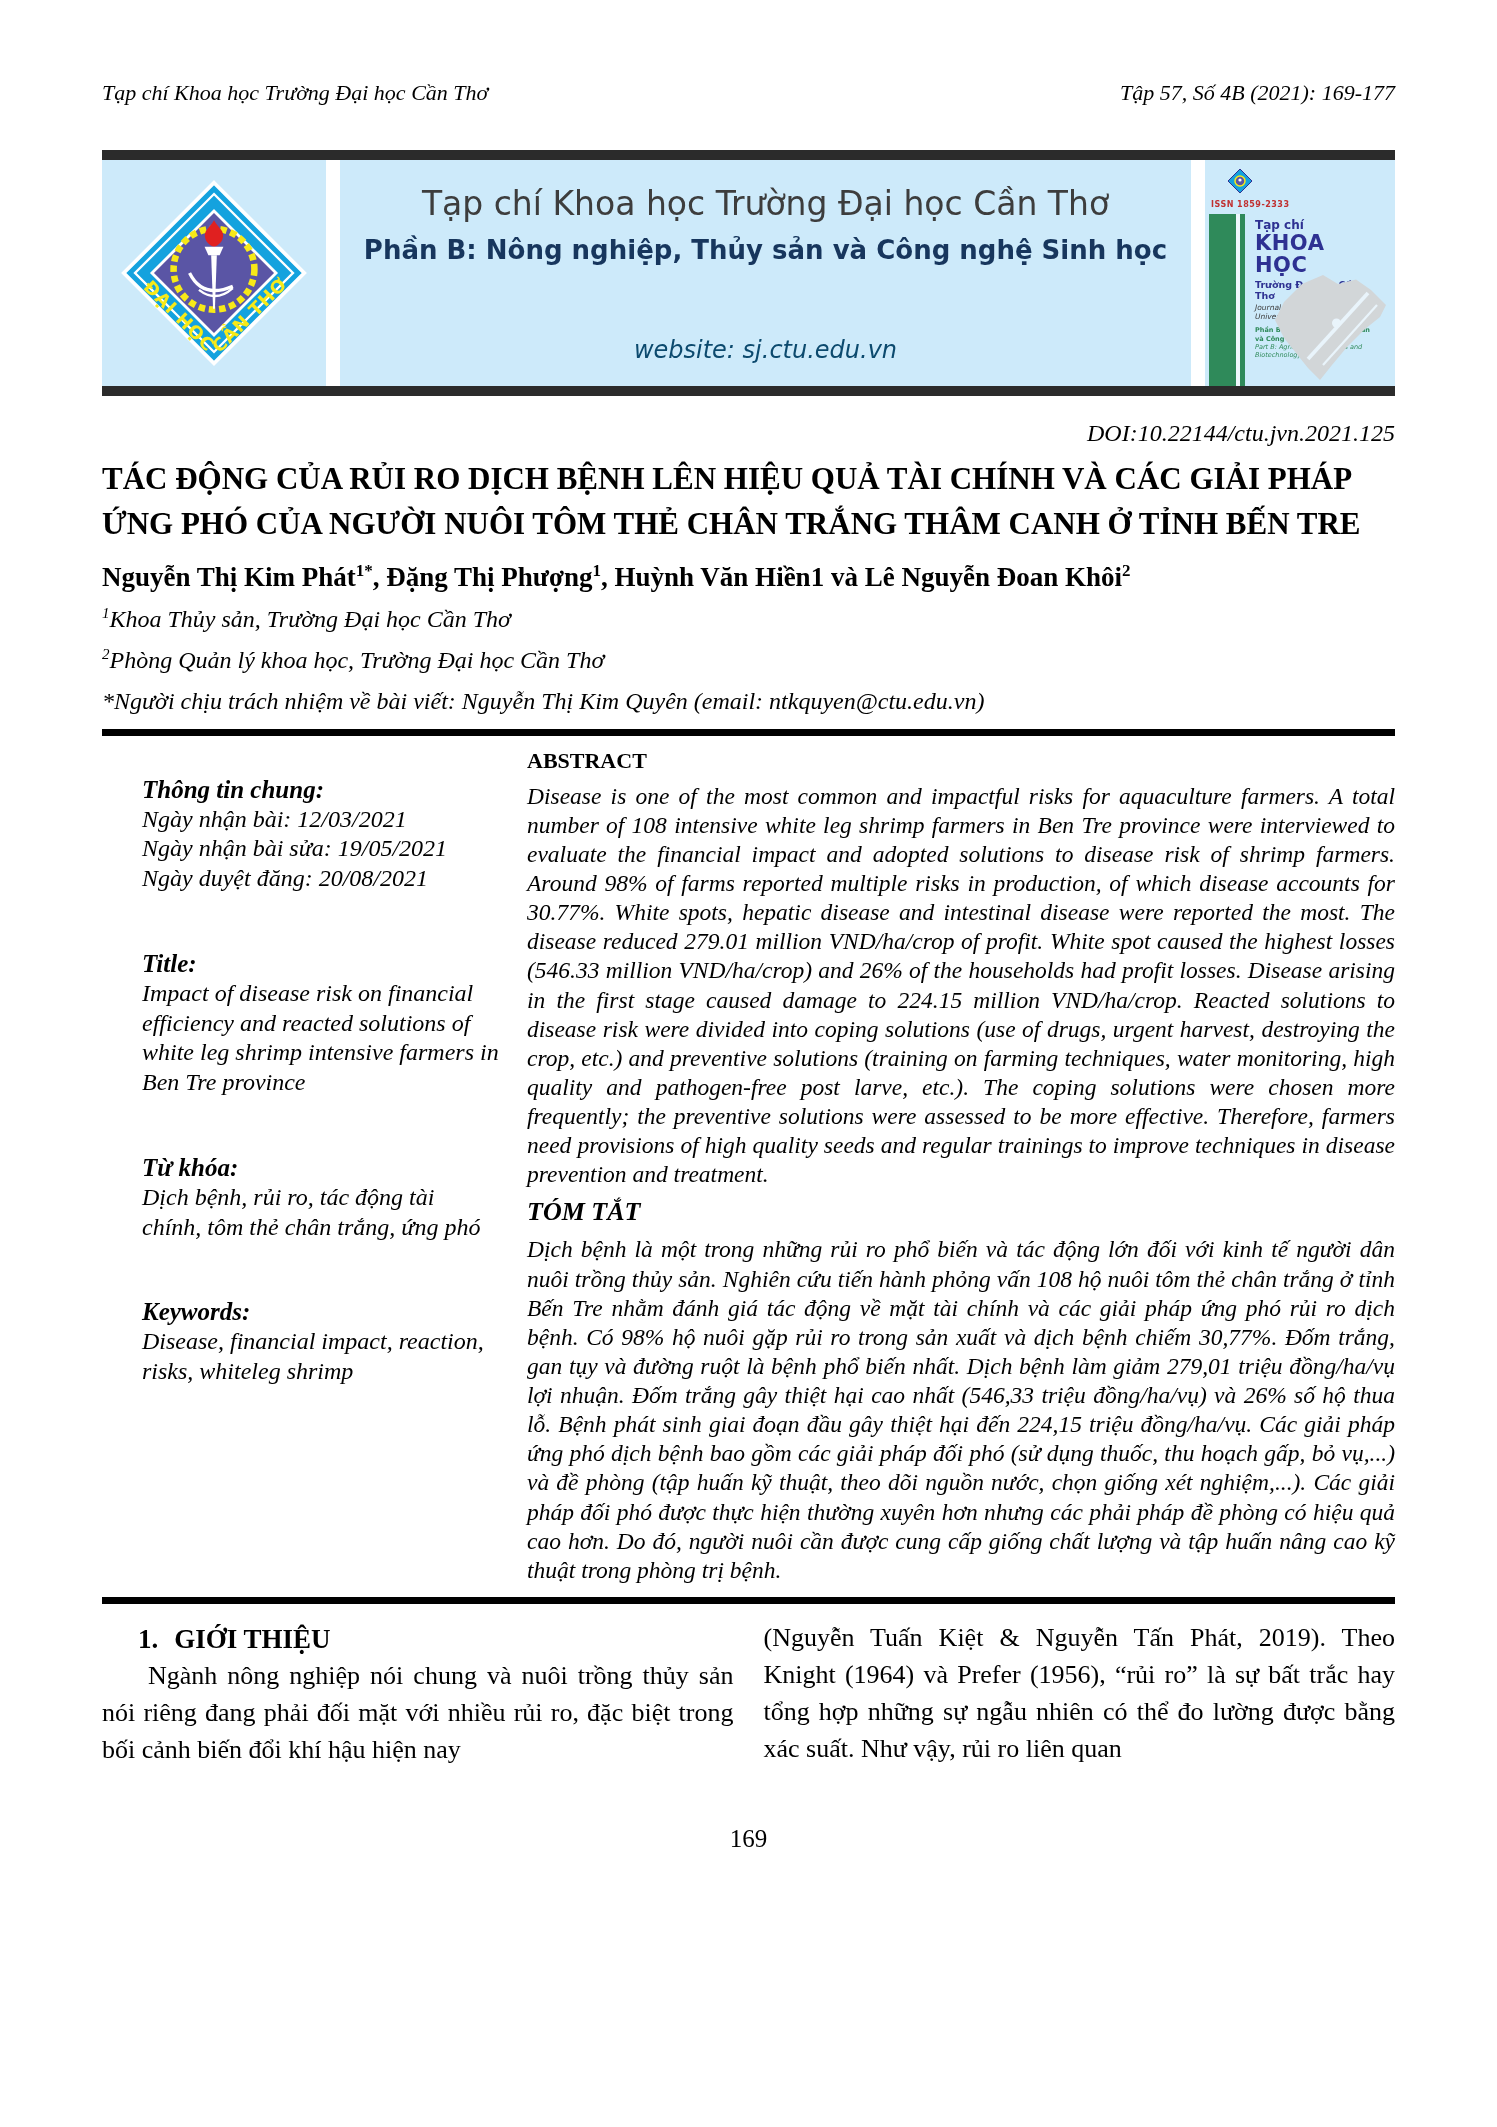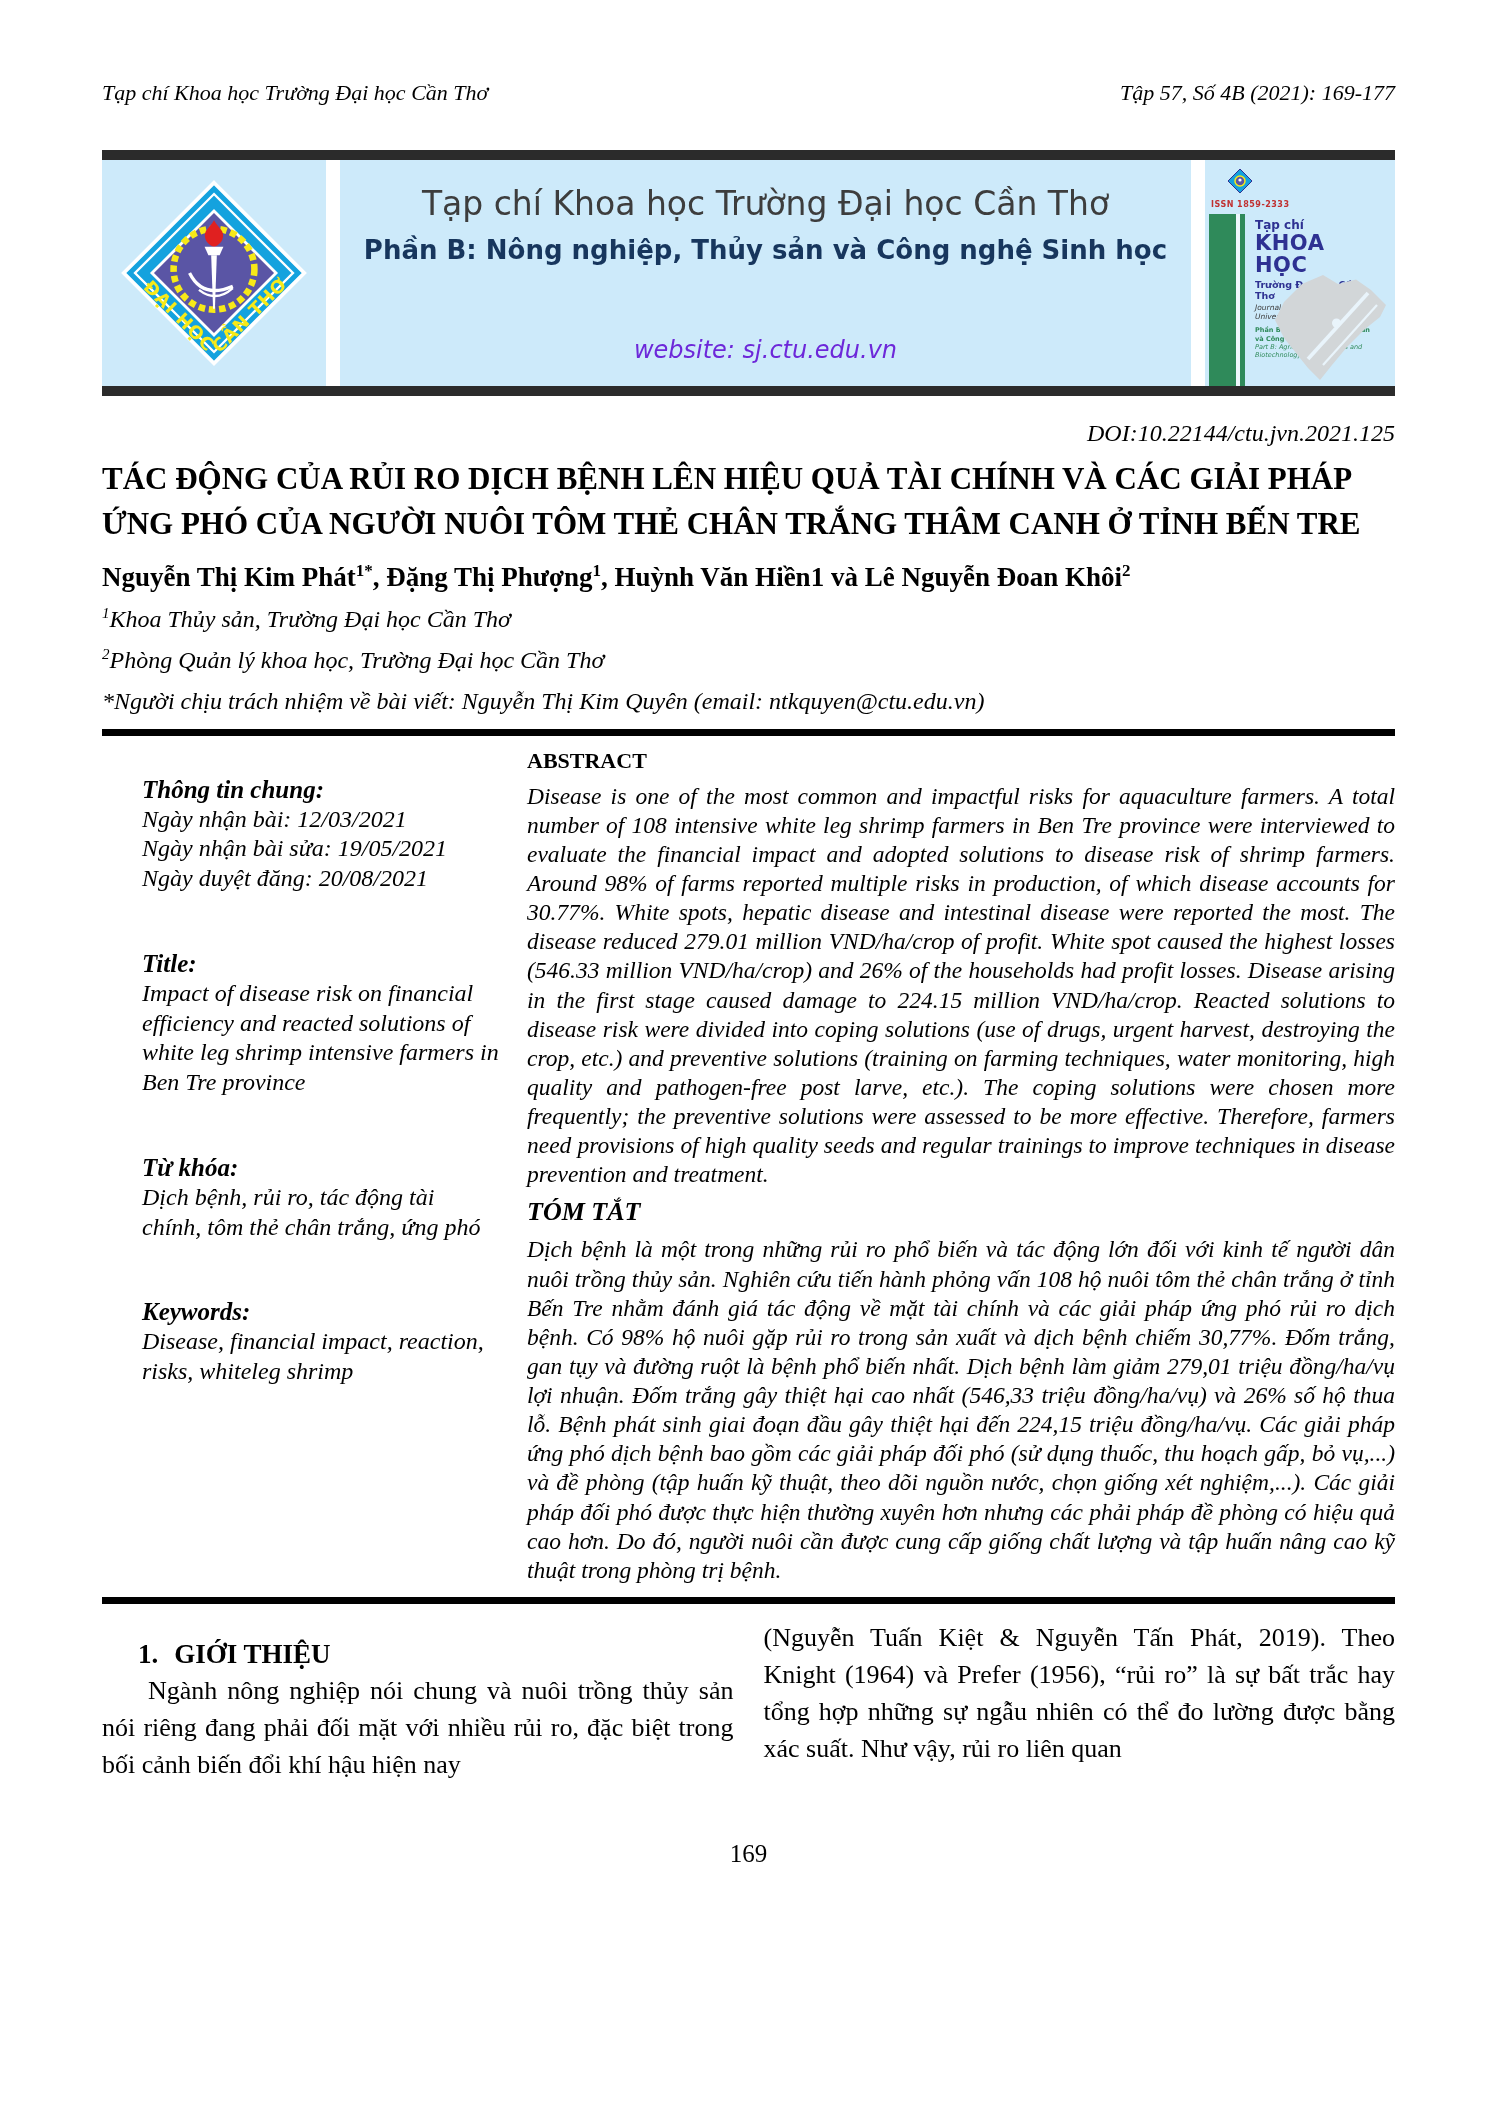--- a/index.html
+++ b/index.html
@@ -18,21 +18,21 @@
   .running-head{display:flex;justify-content:space-between;font-style:italic;font-size:22px;}
   
   .banner{margin-top:44px;}
   .banner-bar{height:10px;background:#2b2b2b;}
   .banner-mid{display:flex;height:226px;}
   .banner-logo-box{width:224px;background:#cdeafa;display:flex;align-items:center;justify-content:center;}
   .banner-gap{width:14px;background:#ffffff;}
   .banner-center{flex:1;background:#cdeafa;display:flex;flex-direction:column;align-items:center;box-sizing:border-box;padding:24px 8px 22px 8px;font-family:"DejaVu Sans","Liberation Sans",sans-serif;}
   .banner-title{font-size:33px;color:#3d3d3d;}
   .banner-section{font-size:26px;font-weight:700;color:#17365d;margin-top:12px;}
-  .banner-website{font-size:24px;font-style:italic;color:#6d28d9;margin-top:auto;}
+  .banner-website{font-size:24px;font-style:italic;color:#0c4a6e;margin-top:auto;}
   
   .cover{width:190px;background:#cdeafa;position:relative;overflow:hidden;font-family:"DejaVu Sans","Liberation Sans",sans-serif;}
   .cover-logo{position:absolute;top:8px;left:22px;}
   .cover-issn{position:absolute;top:40px;left:6px;font-size:8px;font-weight:700;color:#c03030;letter-spacing:.5px;}
   .cover-stripe-green{position:absolute;left:4px;top:54px;bottom:0;width:27px;background:#2f8a5a;}
   .cover-stripe-white{position:absolute;left:31px;top:54px;bottom:0;width:4px;background:#eef8fd;}
   .cover-stripe-green2{position:absolute;left:35px;top:54px;bottom:0;width:5px;background:#2f8a5a;}
   .cover-text{position:absolute;left:50px;top:58px;right:16px;color:#2e3192;}
   .cover-label{font-size:12px;font-weight:700;}
   .cover-title{font-size:21px;font-weight:700;letter-spacing:.5px;line-height:1.05;}
@@ -56,21 +56,21 @@
   .info-col{width:425px;box-sizing:border-box;padding:26px 28px 0 40px;font-style:italic;font-size:24px;line-height:1.24;}
   .info-heading{font-weight:700;font-size:25px;}
   .info-gap{margin-top:54px;}
   .abstract-col{flex:1;}
   .abs-heading{font-weight:700;font-size:22px;}
   .abs-body{font-style:italic;font-size:23.5px;line-height:1.24;text-align:justify;margin-top:8px;}
   .tomtat-heading{font-weight:700;font-size:26px;margin-top:8px;font-style:italic;}
   
   .intro-cols{display:flex;gap:30px;margin-top:16px;font-size:26px;line-height:1.42;}
   .intro-col{width:50%;text-align:justify;}
-  .intro-heading{font-weight:700;font-size:27px;padding-left:36px;margin-top:15px;}
+  .intro-heading{font-weight:700;font-size:27px;padding-left:36px;}
   .intro-heading .num{margin-right:16px;}
   .intro-para{text-indent:46px;}
   .page-num{text-align:center;font-size:25px;margin-top:56px;}
 </style>
 </head>
 <body>
 
 <div class="page">
 
   <div class="running-head">

